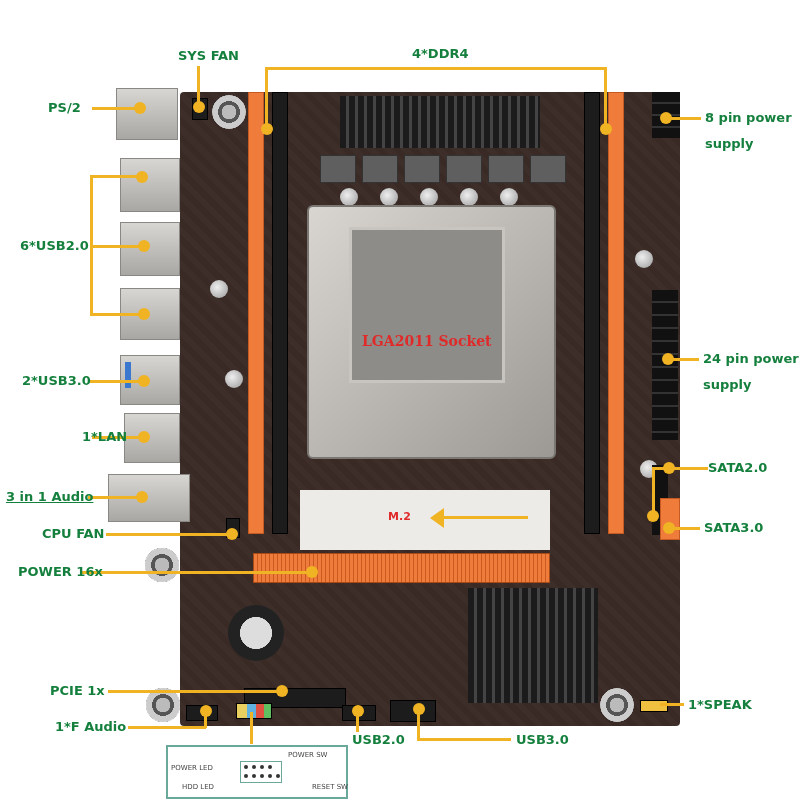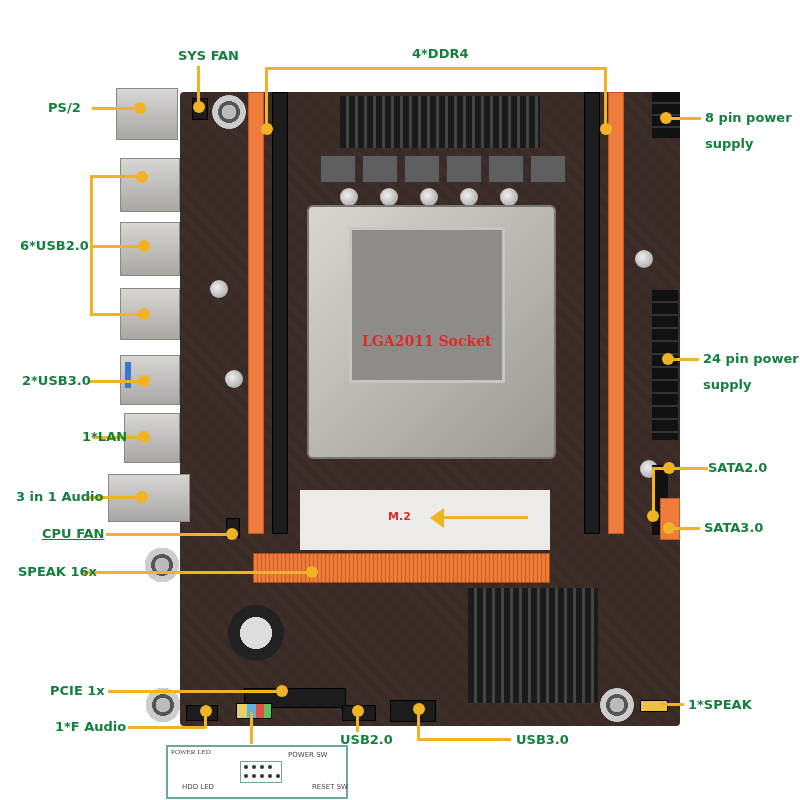--- a/index.html
+++ b/index.html
@@ -159,33 +159,33 @@
 <div class="lbl" style="left:412px;top:46px;">4*DDR4</div>
 <div class="lbl" style="left:48px;top:100px;">PS/2</div>
 <div class="lbl" style="left:705px;top:110px;">8 pin power</div>
 <div class="lbl" style="left:705px;top:136px;">supply</div>
 <div class="lbl" style="left:20px;top:238px;">6*USB2.0</div>
 <div class="lbl" style="left:703px;top:351px;">24 pin power</div>
 <div class="lbl" style="left:703px;top:377px;">supply</div>
 <div class="lbl" style="left:22px;top:373px;">2*USB3.0</div>
 <div class="lbl" style="left:40px;top:429px;margin-left:42px;">1*LAN</div>
 <div class="lbl" style="left:708px;top:460px;">SATA2.0</div>
-<div class="lbl" style="left:16px;top:489px;">3 in 1 Audio</div>
+<div class="lbl" style="left:6px;top:489px;text-decoration:underline;">3 in 1 Audio</div>
 <div class="lbl" style="left:388px;top:510px;color:#e02a2a;font-size:11px;">M.2</div>
 <div class="lbl" style="left:704px;top:520px;">SATA3.0</div>
-<div class="lbl" style="left:42px;top:526px;text-decoration:underline;">CPU FAN</div>
-<div class="lbl" style="left:18px;top:564px;">SPEAK 16x</div>
+<div class="lbl" style="left:42px;top:526px;">CPU FAN</div>
+<div class="lbl" style="left:18px;top:564px;">POWER 16x</div>
 <div class="lbl" style="left:50px;top:683px;">PCIE 1x</div>
 <div class="lbl" style="left:688px;top:697px;">1*SPEAK</div>
 <div class="lbl" style="left:55px;top:719px;">1*F Audio</div>
-<div class="lbl" style="left:340px;top:732px;">USB2.0</div>
+<div class="lbl" style="left:352px;top:732px;">USB2.0</div>
 <div class="lbl" style="left:516px;top:732px;">USB3.0</div>
 
 <div class="panel-box">
-  <div class="panel-txt" style="left:3px;top:1px;font-family:Liberation Serif, serif;">POWER LED</div>
+  <div class="panel-txt" style="left:3px;top:17px;">POWER LED</div>
   <div class="panel-txt" style="left:120px;top:4px;">POWER SW</div>
   <div class="panel-txt" style="left:14px;top:36px;">HDD  LED</div>
   <div class="panel-txt" style="left:120px;top:36px;margin-left:24px;">RESET SW</div>
   <div class="panel-pins">
     <span style="left:3px;top:3px"></span>
       <span style="left:11px;top:3px"></span>
       <span style="left:19px;top:3px"></span>
       <span style="left:27px;top:3px"></span>
     <span style="left:3px;top:12px"></span>
       <span style="left:11px;top:12px"></span>

